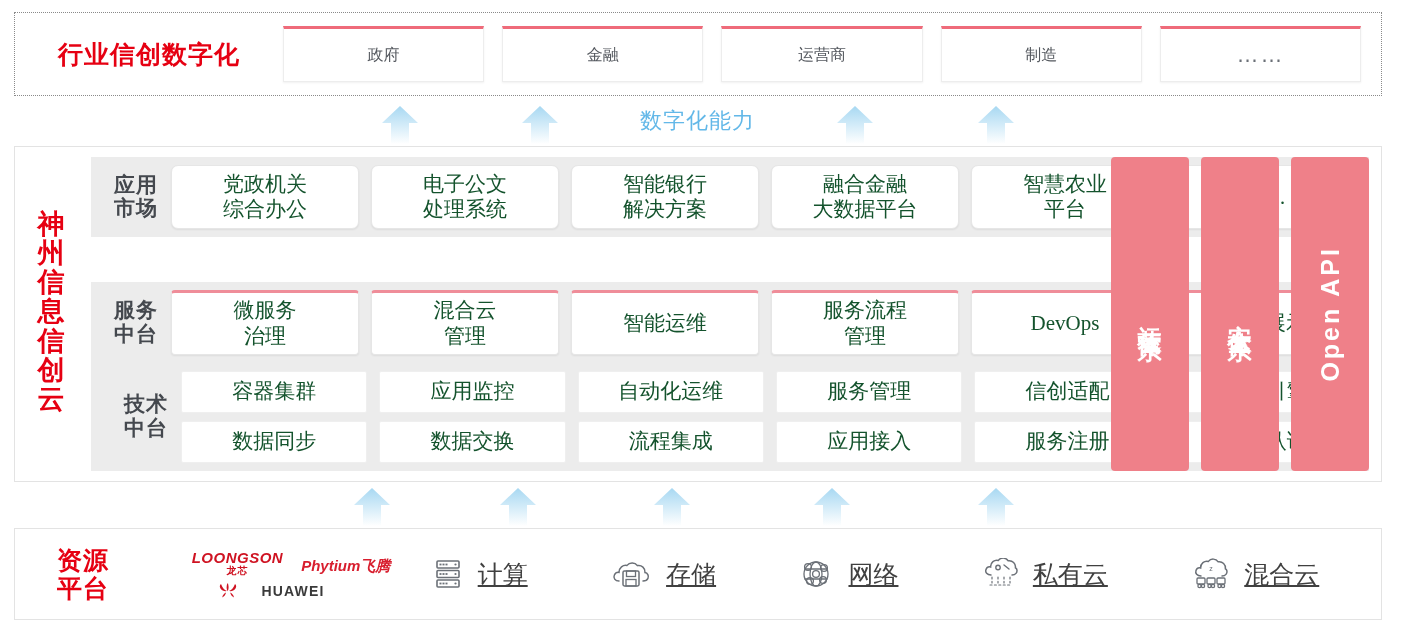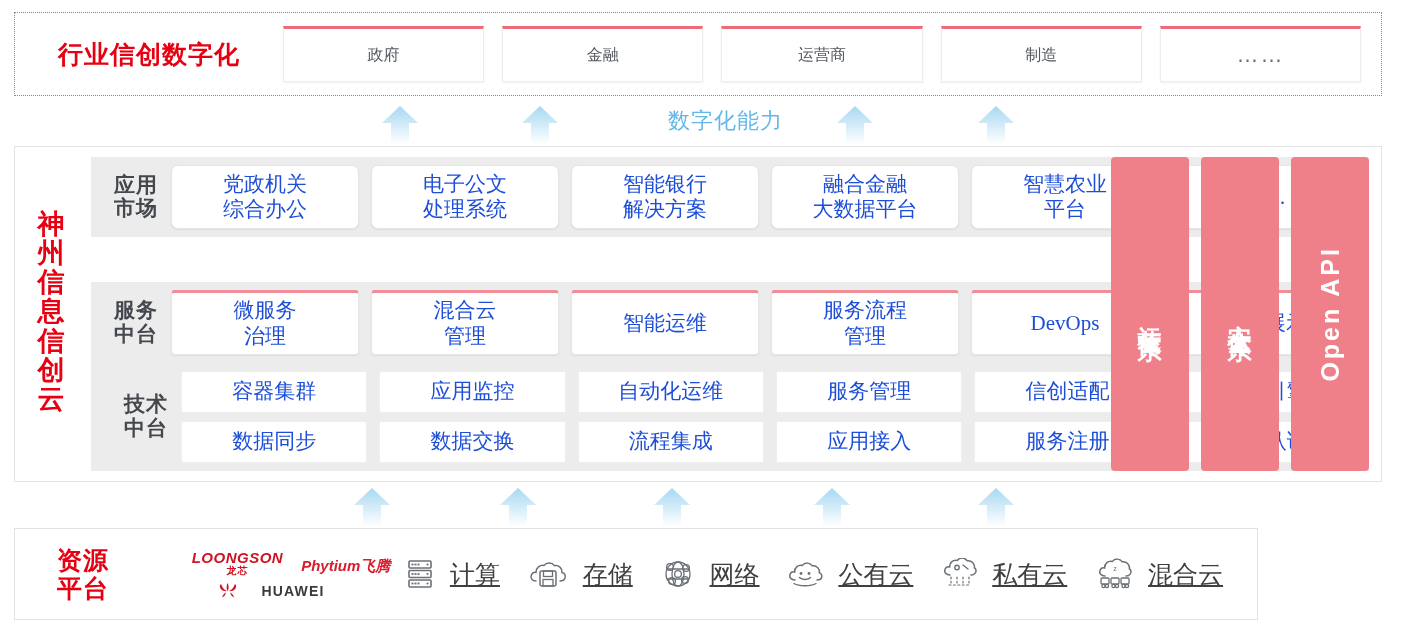--- a/index.html
+++ b/index.html
@@ -72,21 +72,21 @@
     height: 44px;
   }
   .arrow {
     position: absolute;
     bottom: 0;
     width: 44px;
     height: 38px;
   }
   .cap-label {
     position: absolute;
-    left: 668px;
+    left: 640px;
     top: 6px;
     font-size: 22px;
     color: #63b8e8;
     font-weight: 500;
     letter-spacing: 1px;
   }
 
   
   .cloud-panel {
     position: absolute;
@@ -155,21 +155,21 @@
     background: #ffffff;
     border: 1px solid #e6e6e6;
     border-radius: 7px;
     box-sizing: border-box;
     display: flex;
     align-items: center;
     justify-content: center;
     text-align: center;
     font-size: 21px;
     line-height: 1.2;
-    color: #1d4ed8;
+    color: #14532d;
     box-shadow: 0 1px 2px rgba(0,0,0,0.07);
     white-space: pre-line;
   }
   .cell.dots { letter-spacing: 2px; }
   .cell.pinktop {
     border-radius: 4px;
     border-top: 3px solid #ef8d99;
   }
   .tech-grid {
     flex: 1 1 auto;
@@ -231,21 +231,21 @@
     top: 486px;
     width: 1402px;
     height: 40px;
   }
 
   
   .resource-panel {
     position: absolute;
     left: 14px;
     top: 528px;
-    width: 1244px;
+    width: 1368px;
     height: 92px;
     border: 1px solid #e3e3e3;
     box-sizing: border-box;
     background: #ffffff;
     display: flex;
     align-items: center;
   }
   .res-title {
     width: 136px;
     flex: 0 0 auto;
@@ -585,30 +585,20 @@
           <circle cx="9" cy="9" r="3.4"></circle>
           <circle cx="25" cy="10" r="3.4"></circle>
           <circle cx="11" cy="23" r="3.4"></circle>
           <circle cx="24" cy="22" r="3.4"></circle>
           <circle cx="17" cy="16" r="3.4"></circle>
         </g>
       </svg>
       <span>网络</span>
     </div>
 
-    <div class="res-item">
-      <svg width="36" height="28" viewBox="0 0 36 28">
-        <path d="M8 20 C4 20 2 17.4 3 14.6 C3.8 12.4 6 11.6 7.6 12 C7.4 7.4 11.4 4.4 15.4 5.4 C17.8 2.2 23 2.4 25.2 5.8 C29.4 5.2 33 8.4 32.4 12.8 C34.6 13.4 35.4 16 34.4 18.2 C33.6 19.8 31.6 20 30 20" fill="none" stroke="#6b7077" stroke-width="1.5" stroke-linecap="round"></path>
-        <circle cx="14" cy="13.5" r="1.4" fill="#6b7077"></circle>
-        <circle cx="22" cy="13.5" r="1.4" fill="#6b7077"></circle>
-        <path d="M12.5 17.5 C14.5 20 21.5 20 23.5 17.5" fill="none" stroke="#6b7077" stroke-width="1.5" stroke-linecap="round"></path>
-        <path d="M7 23.5 C12 26.5 24 26.5 29 23.5" fill="none" stroke="#6b7077" stroke-width="1.4" stroke-linecap="round"></path>
-      </svg>
-      <span>公有云</span>
-    </div>
 
     <div class="res-item">
       <svg width="36" height="32" viewBox="0 0 36 32">
         <path d="M9 17 C5 17 3 14.4 4 11.6 C4.8 9.4 7 8.6 8.6 9 C8.4 4.4 12.4 1.4 16.4 2.4 C18.8 -0.8 24 -0.6 26.2 2.8 C30.4 2.2 34 5.4 33.4 9.8 C35.2 10.6 35.6 13.4 34 15.4 C33 16.6 31.4 17 30 17" fill="none" stroke="#6b7077" stroke-width="1.5" stroke-linecap="round"></path>
         <circle cx="16" cy="9.5" r="2.2" fill="none" stroke="#6b7077" stroke-width="1.4"></circle>
         <path d="M22 7 L27 11" stroke="#6b7077" stroke-width="1.4" stroke-linecap="round"></path>
         <g stroke="#6b7077" stroke-width="1.2" stroke-linecap="round" stroke-dasharray="2 2.4">
           <path d="M10 19 L10 25"></path>
             <path d="M16 19 L16 25"></path>
             <path d="M22 19 L22 25"></path>

